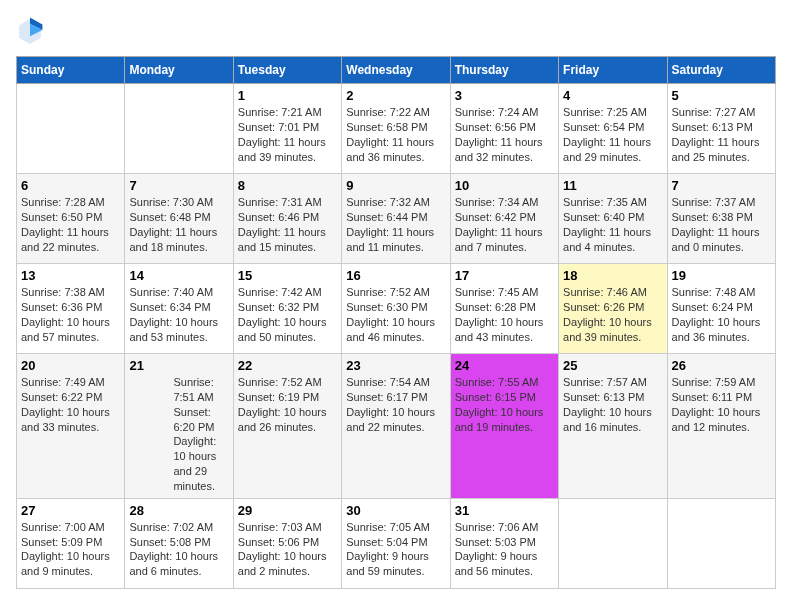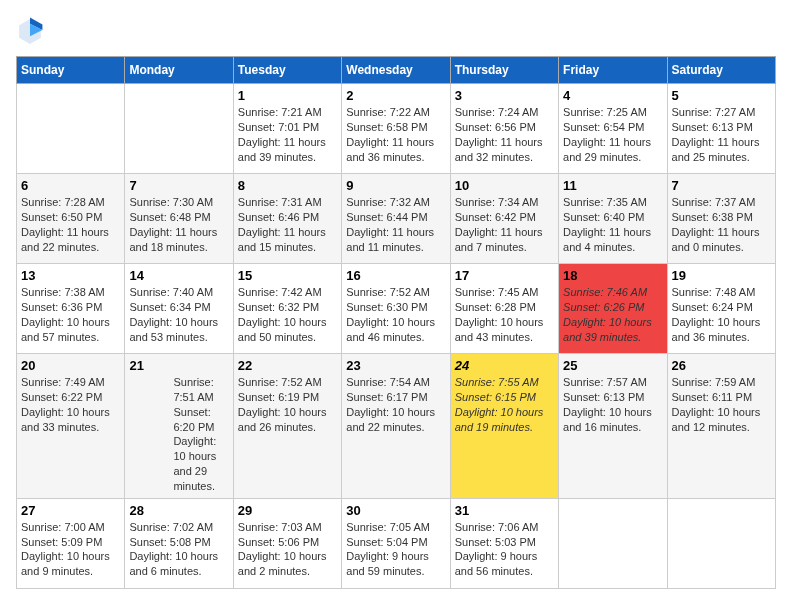--- a/index.html
+++ b/index.html
@@ -224,23 +224,23 @@
           <div class="cell-text" style="white-space: pre-line;">Sunrise: 7:52 AM
 Sunset: 6:30 PM
 Daylight: 10 hours and 46 minutes.</div>
         </td>
         <td style="background: rgb(255, 255, 255);">
           <span class="day-num">17</span>
           <div class="cell-text" style="white-space: pre-line;">Sunrise: 7:45 AM
 Sunset: 6:28 PM
 Daylight: 10 hours and 43 minutes.</div>
         </td>
-        <td style="background: #ef4444;">
+        <td style="background: #fef9c3;">
           <span class="day-num">18</span>
-          <div class="cell-text" style="white-space: pre-line; font-style: italic;">Sunrise: 7:46 AM
+          <div class="cell-text" style="white-space: pre-line;">Sunrise: 7:46 AM
 Sunset: 6:26 PM
 Daylight: 10 hours and 39 minutes.</div>
         </td>
         <td style="background: rgb(255, 255, 255);">
           <span class="day-num">19</span>
           <div class="cell-text" style="white-space: pre-line;">Sunrise: 7:48 AM
 Sunset: 6:24 PM
 Daylight: 10 hours and 36 minutes.</div>
         </td>
       </tr>
@@ -262,21 +262,21 @@
           <div class="cell-text" style="white-space: pre-line;">Sunrise: 7:52 AM
 Sunset: 6:19 PM
 Daylight: 10 hours and 26 minutes.</div>
         </td>
         <td style="background: rgb(245, 245, 245);">
           <span class="day-num">23</span>
           <div class="cell-text" style="white-space: pre-line;">Sunrise: 7:54 AM
 Sunset: 6:17 PM
 Daylight: 10 hours and 22 minutes.</div>
         </td>
-        <td style="background: #fde047; font-style: italic;">
+        <td style="background: #d946ef;">
           <span class="day-num">24</span>
           <div class="cell-text" style="white-space: pre-line;">Sunrise: 7:55 AM
 Sunset: 6:15 PM
 Daylight: 10 hours and 19 minutes.</div>
         </td>
         <td style="background: rgb(245, 245, 245);">
           <span class="day-num">25</span>
           <div class="cell-text" style="white-space: pre-line;">Sunrise: 7:57 AM
 Sunset: 6:13 PM
 Daylight: 10 hours and 16 minutes.</div>

